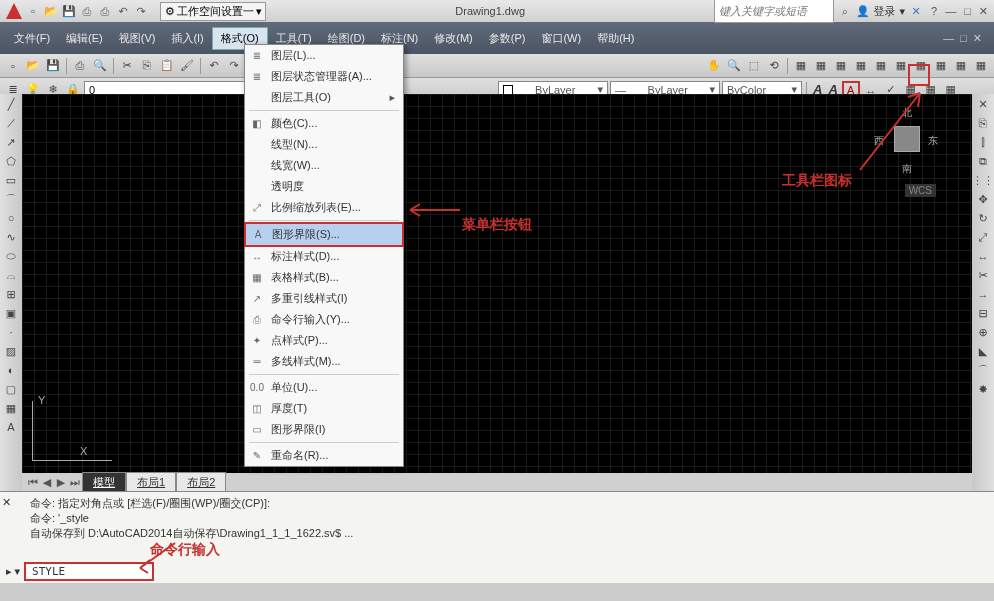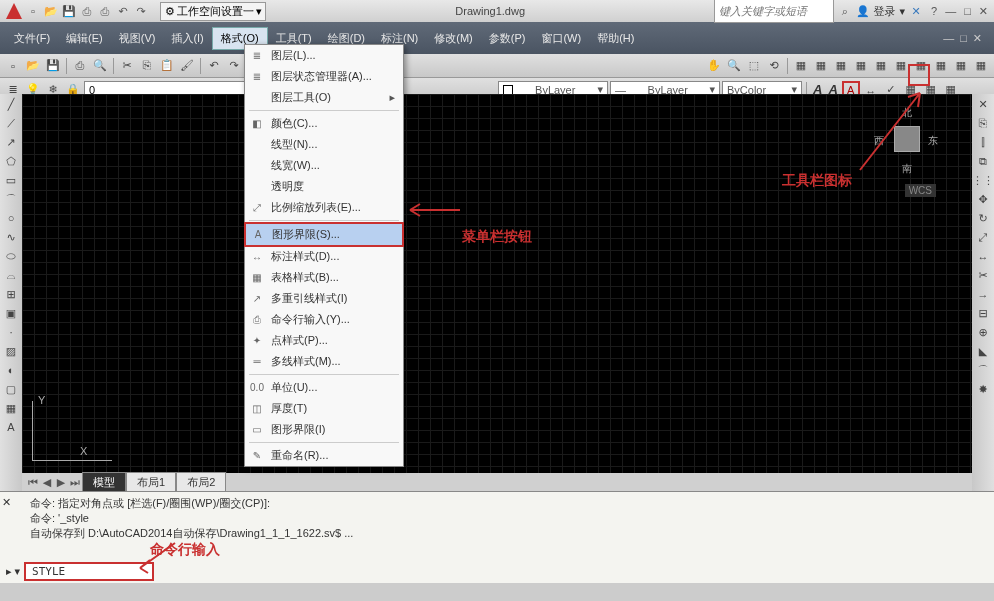--- a/index.html
+++ b/index.html
@@ -28,21 +28,21 @@
 .ucs { position: absolute; bottom: 30px; left: 10px; }
 .ucs-y { position: absolute; bottom: 0; left: 0; width: 1px; height: 60px; background: #aaa; }
 .ucs-x { position: absolute; bottom: 0; left: 0; width: 80px; height: 1px; background: #aaa; }
 .ucs-ylabel { position: absolute; bottom: 55px; left: 6px; color: #aaa; }
 .ucs-xlabel { position: absolute; bottom: 4px; left: 48px; color: #aaa; }
 .viewcube { position: absolute; top: 10px; right: 30px; width: 70px; height: 70px; }
 .vc-center { position: absolute; top: 22px; left: 22px; width: 26px; height: 26px; background: #888; border: 1px solid #aaa; }
 .vc-label { position: absolute; color: #aaa; font-size: 10px; }
 .wcs-label { position: absolute; top: 90px; right: 36px; color: #888; background: #333; padding: 1px 4px; font-size: 10px; }
 .tabs-bar { position: absolute; bottom: 110px; left: 22px; right: 22px; height: 18px; background: #d0d0d0; display: flex; align-items: center; padding: 0 4px; gap: 0; }
-.tab { padding: 2px 10px; background: #e8e8e8; border: 1px solid #888; color: #333; cursor: pointer; }
+.tab { padding: 2px 10px; background: #e8e8e8; border: 1px solid #888; color: #333; cursor: pointer; text-decoration: underline; }
 .tab.active { background: #333; color: #fff; }
 .tab-nav { width: 14px; text-align: center; color: #555; cursor: pointer; }
 .cmd-area { position: absolute; bottom: 18px; left: 0; right: 0; height: 92px; background: #f4f4f0; border-top: 1px solid #888; padding: 4px 6px; font-family: monospace; font-size: 11px; color: #333; }
 .cmd-line { white-space: pre; }
 .cmd-input-row { position: absolute; bottom: 2px; left: 6px; right: 6px; display: flex; align-items: center; gap: 4px; }
 .cmd-input { border: 2px solid #c93030; padding: 1px 6px; background: #fff; font-family: monospace; width: 130px; }
 .cmd-input-arrow { position: absolute; bottom: 24px; left: 150px; }
 .statusbar { position: absolute; bottom: 0; left: 0; right: 0; height: 18px; background: #ccc; }
 .dropdown { position: absolute; top: 44px; left: 244px; width: 160px; background: #f8f8f8; border: 1px solid #888; box-shadow: 2px 2px 6px rgba(0,0,0,0.4); z-index: 100; }
 .dd-item { display: flex; align-items: center; padding: 3px 8px 3px 26px; position: relative; cursor: pointer; color: #333; }
@@ -338,20 +338,20 @@
     <span>▸ ▾</span>
     <div class="cmd-input">STYLE</div>
   </div>
 </div>
 
 <div class="statusbar"></div>
 
 <svg class="red-arrow" style="top:200px;left:405px" width="60" height="20">
     <path d="M55 10 L5 10 M5 10 L15 4 M5 10 L15 16" stroke="#c93030" stroke-width="2" fill="none"></path>
   </svg>
-<div class="annotation" style="top:228px;left:462px">菜单栏按钮</div>
+<div class="annotation" style="top:216px;left:462px">菜单栏按钮</div>
 
 <svg class="red-arrow" style="top:85px;left:850px" width="80" height="90">
     <path d="M10 85 L70 8 M70 8 L58 12 M70 8 L68 22" stroke="#c93030" stroke-width="2" fill="none"></path>
   </svg>
 <div class="annotation" style="top:172px;left:782px">工具栏图标</div>
 
 <div class="red-box" style="top:64px;left:908px;width:22px;height:22px"></div>
 
 </body></html>

